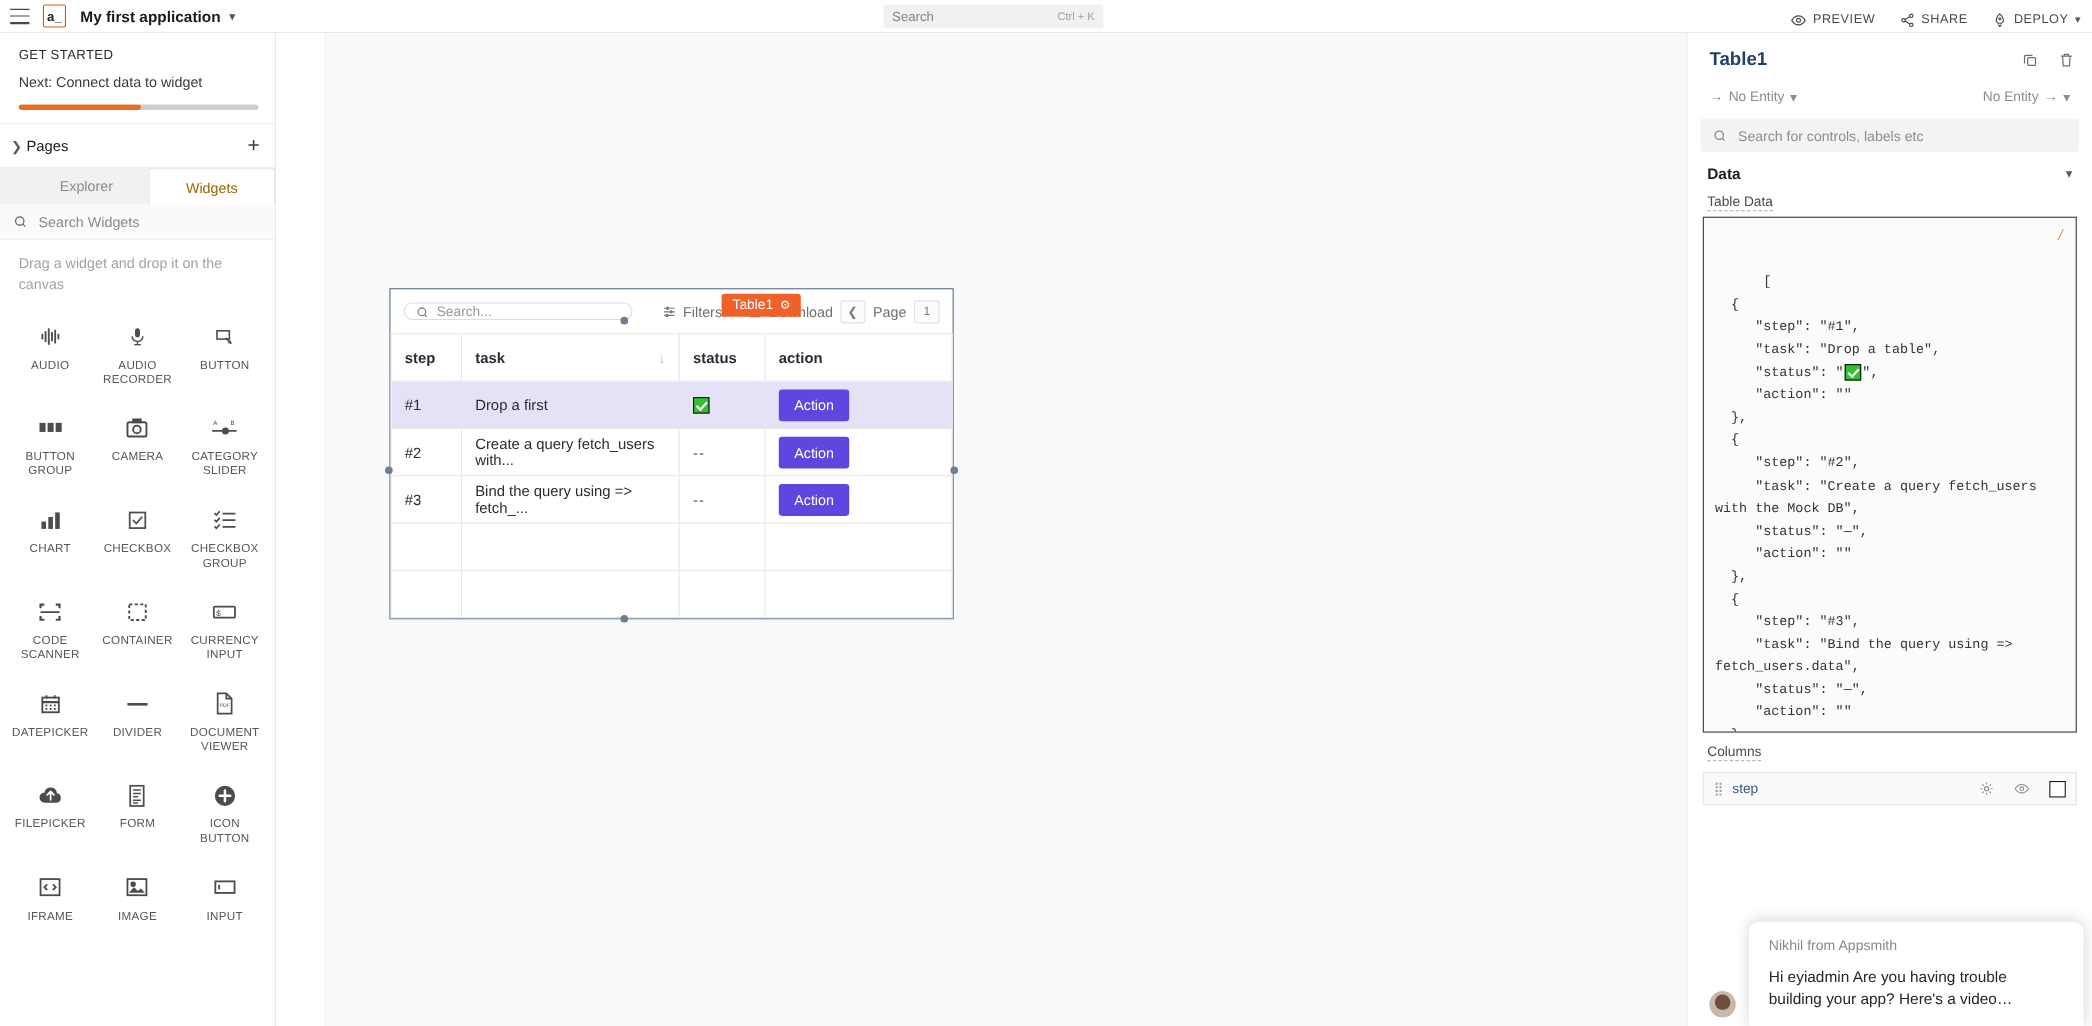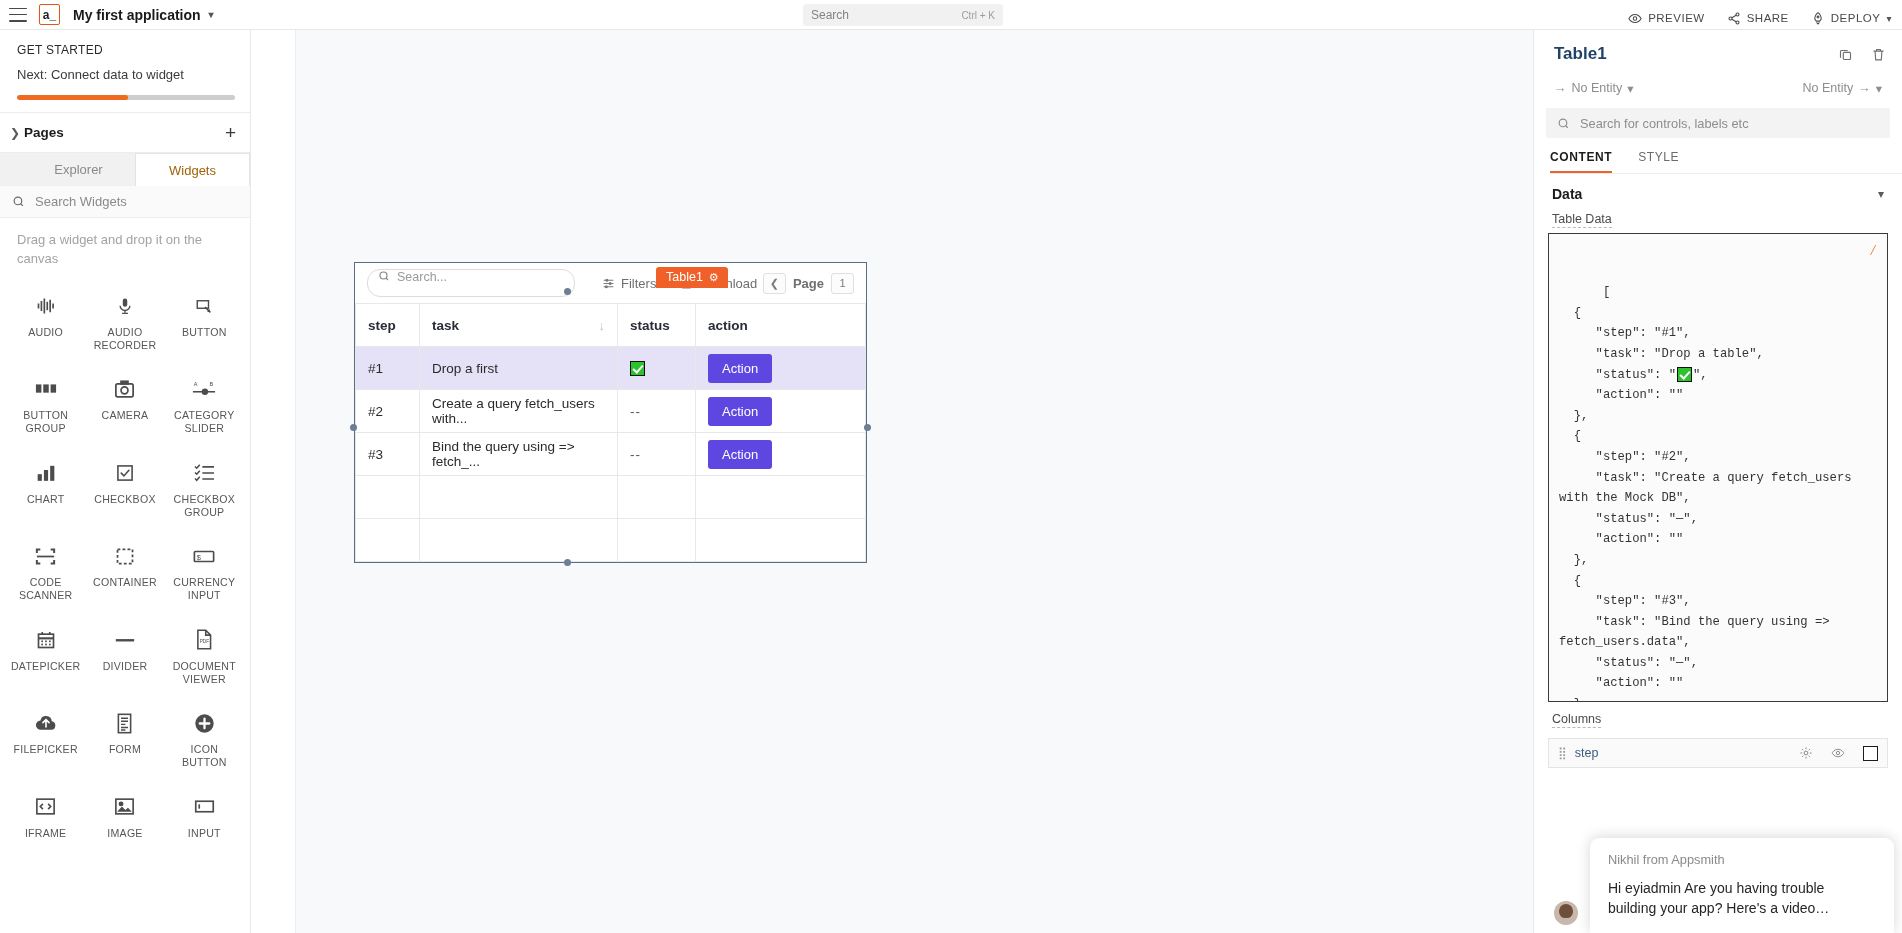--- a/index.html
+++ b/index.html
@@ -117,34 +117,34 @@
     background: #f0612a; color: #fff; font-size: 12.5px; font-weight: 500;
     padding: 3px 9px 4px 10px; border-radius: 3px 3px 0 0;
     display: flex; align-items: center; gap: 6px; z-index: 5;
   }
   .widget-name-tag .gear { font-size: 11px; opacity: .95; }
   .handle { position: absolute; width: 7px; height: 7px; border-radius: 50%;
     background: #6c7f94; z-index: 6; }
 
   .tbl-toolbar { height: 40px; display: flex; align-items: center; padding: 0 12px; gap: 0; }
   .tbl-search {
-    width: 208px; height: 28px; border: 1px solid #dcdcdc; border-radius: 13px;
-    display: flex; align-items: flex-start; gap: 7px; padding: 0 10px;
+    width: 208px; height: 16px; border: 1px solid #dcdcdc; border-radius: 13px;
+    display: flex; align-items: flex-end; gap: 7px; padding: 0 10px;
   }
   .tbl-search .ph { font-size: 12.5px; color: #9a9a9a; }
   .tb-btn { display: flex; align-items: center; gap: 6px; font-size: 13px; color: #6f6f6f; cursor: pointer; }
   .tb-filters { margin-left: 27px; }
   .tb-download { margin-left: 24px; }
   .pager { margin-left: auto; display: flex; align-items: center; gap: 7px; }
   .pg-btn {
     width: 23px; height: 21px; border: 1px solid #e0e0e0; border-radius: 3px;
     display: flex; align-items: center; justify-content: center;
     font-size: 11px; color: #7a7a7a; background: #fcfcfc; cursor: pointer;
   }
-  .pg-label { font-size: 13px; color: #6f6f6f; font-weight: bold; }
+  .pg-label { font-size: 13px; color: #6f6f6f; }
 
   table.dt { width: 100%; border-collapse: collapse; table-layout: fixed; }
   table.dt th, table.dt td {
     border: 1px solid #e8e8e8; height: 43px; padding: 0 12px;
     font-size: 13.5px; text-align: left; vertical-align: middle;
   }
   table.dt th { font-weight: 700; color: #282c36; background: #fff; font-size: 13.5px; }
   table.dt td { color: #2b2b2b; }
   table.dt tr.sel td { background: #e5e1f7; }
   .th-inner { display: flex; align-items: center; justify-content: space-between; }
@@ -696,24 +696,20 @@
     <div class="pr-search">
       <span>
         <svg width="13" height="13" viewBox="0 0 24 24" fill="none" stroke="#8d8d8d" stroke-width="2.2">
           <circle cx="11" cy="11" r="7"></circle>
             <path d="M20 20l-4.3-4.3"></path>
         </svg>
       </span>
       <span class="ph">Search for controls, labels etc</span>
     </div>
 
-    <div class="pr-tabs">
-      <div class="pr-tab active">CONTENT</div>
-      <div class="pr-tab">STYLE</div>
-    </div>
 
     <div class="sec-row">
       <span class="sec-title">Data</span>
       <span class="sec-chev">▾</span>
     </div>
 
     <div class="fld-label">Table Data</div>
 
     <div class="code-box">
       <span class="slash">/</span>

